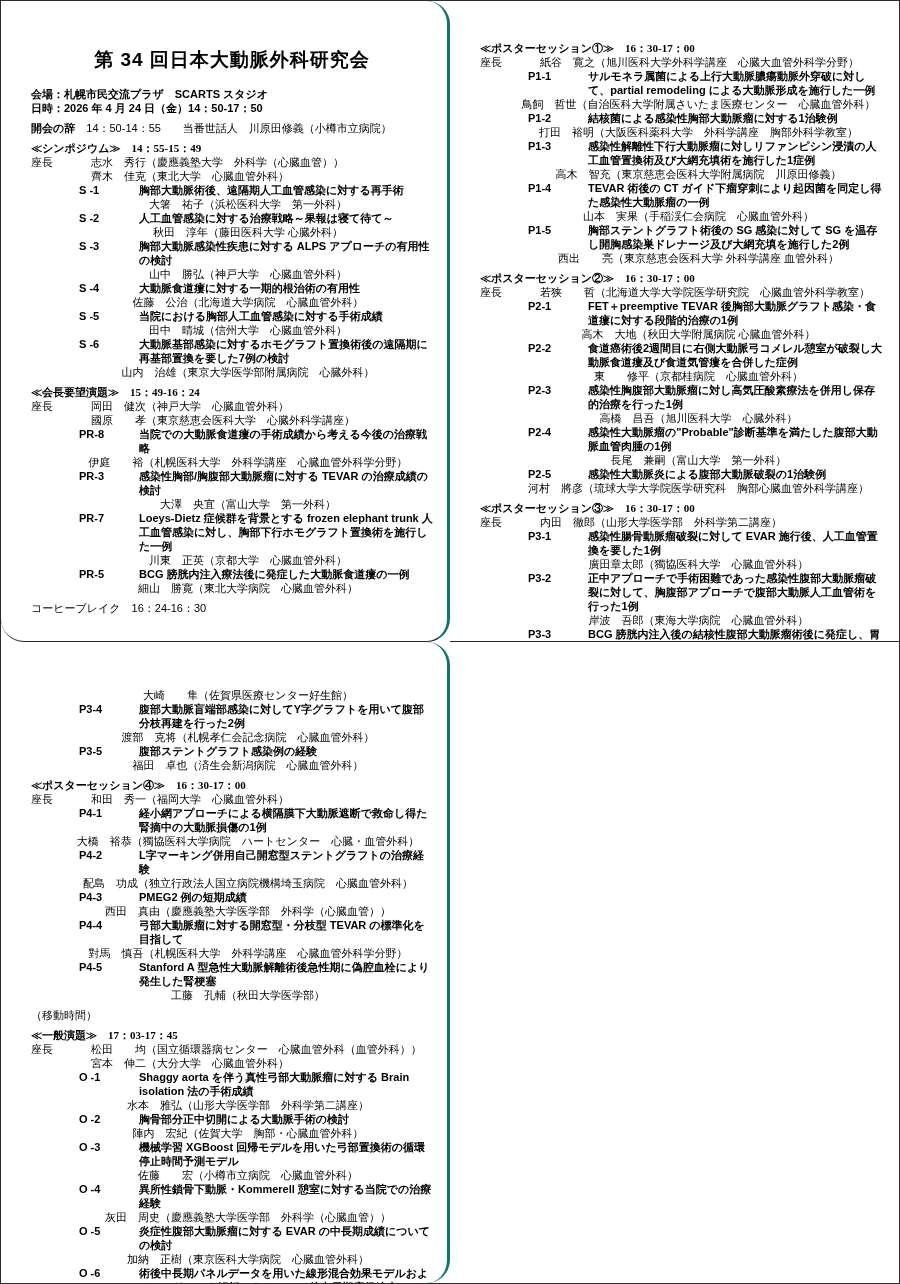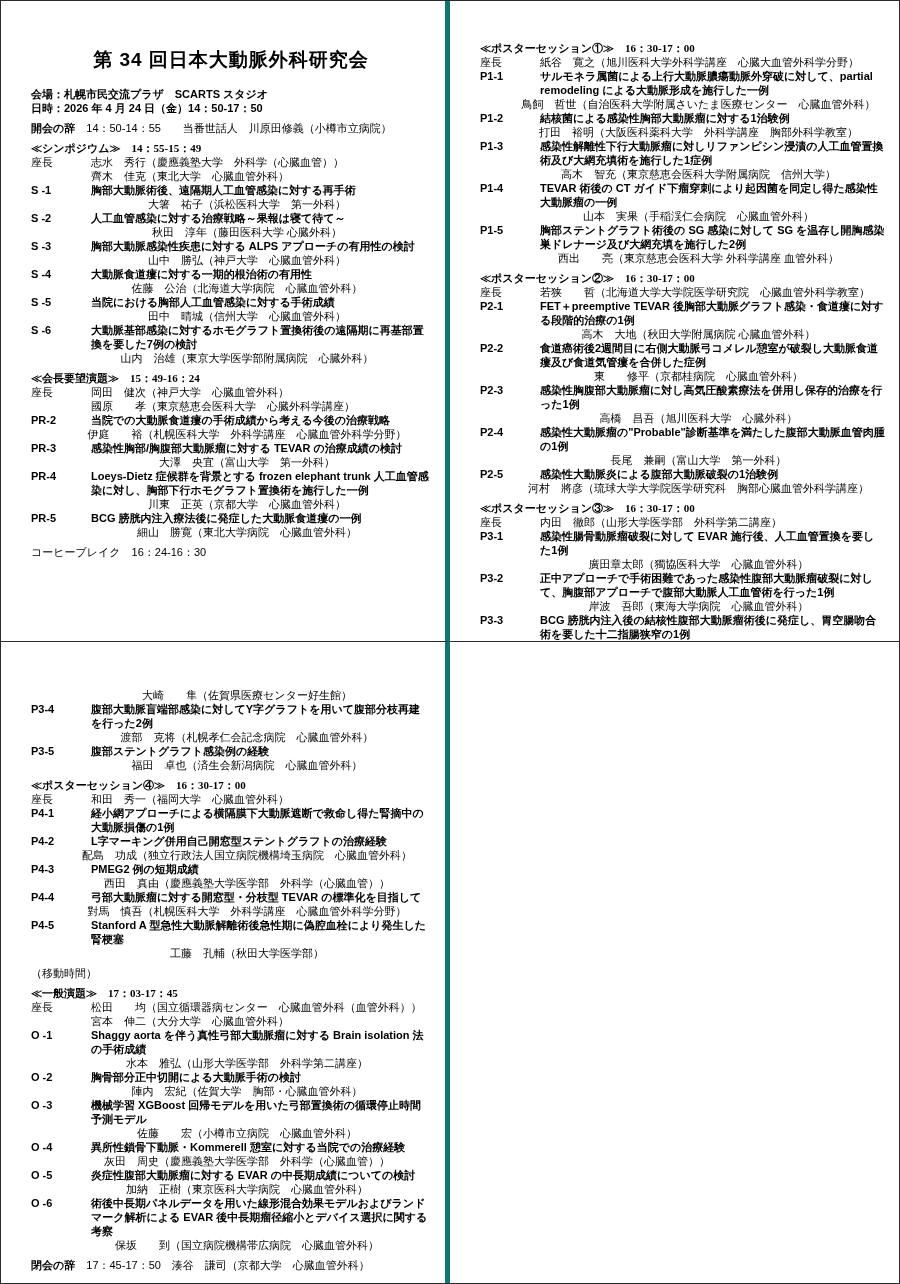--- a/index.html
+++ b/index.html
@@ -7,33 +7,33 @@
     width:898px;height:1282px;margin:0;
     background:#ffffff;color:#000;
     border:1px solid #2b2b2b;
     display:grid;
     grid-template-columns:449px 449px;
     grid-template-rows:641px 641px;
     font-family:"Liberation Sans","DejaVu Sans",sans-serif;
     font-size:11px;line-height:14px;
   }
   .cell{box-sizing:border-box;overflow:hidden;padding:40px 14px 0 30px;}
-  .cell.b-right{border-right:5px solid #0f766e;}
+  .cell.b-right{border-right:3px solid #0f766e;border-radius:23px;}
   .cell.b-bottom{border-bottom:1px solid #2b2b2b;}
   .cell.first{padding-top:22px;}
   .cell.third{padding-top:46px;}
 
   .doc-title{font-size:19px;line-height:26px;font-weight:bold;text-align:center;margin:24px 0 14px 0;letter-spacing:1px;}
   .center{font-weight:bold;}
   .section{font-weight:bold;font-family:Liberation Serif, serif;}
   .gap{margin-top:6px;}
   .row{display:flex;align-items:flex-start;gap:28px;}
   .idcol{flex:0 0 32px;width:32px;}
   .content{flex:1;min-width:0;}
-  .bold{font-weight:bold;}
+  .bold{font-weight:bold;margin-left:48px;}
   .title-text{font-weight:bold;}
   .speaker{margin-left:32px;text-align:center;}
   .lbl{font-weight:bold;}
 </style>
 </head>
 <body>
 
 <div class="sheet">
   <div class="cell b-right b-bottom first">
       <div class="doc-title">第 34 回日本大動脈外科研究会</div>
@@ -93,35 +93,35 @@
       <div class="section gap">≪会長要望演題≫　15：49-16：24</div>
       <div class="row">
         <div class="idcol">座長</div>
         <div class="content">
           <div class="chair-name">岡田　健次（神戸大学　心臓血管外科）</div>
           <div class="chair-name">國原　　孝（東京慈恵会医科大学　心臓外科学講座）</div>
         </div>
       </div>
       <div class="item">
         <div class="row">
-          <div class="idcol bold">PR-2</div>
+          <div class="idcol bold">PR-8</div>
           <div class="content title-text">当院での大動脈食道瘻の手術成績から考える今後の治療戦略</div>
         </div>
         <div class="speaker">伊庭　　裕（札幌医科大学　外科学講座　心臓血管外科学分野）</div>
       </div>
       <div class="item">
         <div class="row">
           <div class="idcol bold">PR-3</div>
           <div class="content title-text">感染性胸部/胸腹部大動脈瘤に対する TEVAR の治療成績の検討</div>
         </div>
         <div class="speaker">大澤　央宜（富山大学　第一外科）</div>
       </div>
       <div class="item">
         <div class="row">
-          <div class="idcol bold">PR-4</div>
+          <div class="idcol bold">PR-7</div>
           <div class="content title-text">Loeys-Dietz 症候群を背景とする frozen elephant trunk 人工血管感染に対し、胸部下行ホモグラフト置換術を施行した一例</div>
         </div>
         <div class="speaker">川東　正英（京都大学　心臓血管外科）</div>
       </div>
       <div class="item">
         <div class="row">
           <div class="idcol bold">PR-5</div>
           <div class="content title-text">BCG 膀胱内注入療法後に発症した大動脈食道瘻の一例</div>
         </div>
         <div class="speaker">細山　勝寛（東北大学病院　心臓血管外科）</div>
@@ -148,21 +148,21 @@
           <div class="idcol bold">P1-2</div>
           <div class="content title-text">結核菌による感染性胸部大動脈瘤に対する1治験例</div>
         </div>
         <div class="speaker">打田　裕明（大阪医科薬科大学　外科学講座　胸部外科学教室）</div>
       </div>
       <div class="item">
         <div class="row">
           <div class="idcol bold">P1-3</div>
           <div class="content title-text">感染性解離性下行大動脈瘤に対しリファンピシン浸漬の人工血管置換術及び大網充填術を施行した1症例</div>
         </div>
-        <div class="speaker">高木　智充（東京慈恵会医科大学附属病院　信州大学）</div>
+        <div class="speaker">高木　智充（東京慈恵会医科大学附属病院　川原田修義）</div>
       </div>
       <div class="item">
         <div class="row">
           <div class="idcol bold">P1-4</div>
           <div class="content title-text">TEVAR 術後の CT ガイド下瘤穿刺により起因菌を同定し得た感染性大動脈瘤の一例</div>
         </div>
         <div class="speaker">山本　実果（手稲渓仁会病院　心臓血管外科）</div>
       </div>
       <div class="item">
         <div class="row">
@@ -262,20 +262,21 @@
         <div class="idcol">座長</div>
         <div class="content">
           <div class="chair-name">和田　秀一（福岡大学　心臓血管外科）</div>
         </div>
       </div>
       <div class="item">
         <div class="row">
           <div class="idcol bold">P4-1</div>
           <div class="content title-text">経小網アプローチによる横隔膜下大動脈遮断で救命し得た腎摘中の大動脈損傷の1例</div>
         </div>
+        <div class="speaker">大橋　裕恭（獨協医科大学病院　ハートセンター　心臓・血管外科）</div>
       </div>
       <div class="item">
         <div class="row">
           <div class="idcol bold">P4-2</div>
           <div class="content title-text">L字マーキング併用自己開窓型ステントグラフトの治療経験</div>
         </div>
         <div class="speaker">配島　功成（独立行政法人国立病院機構埼玉病院　心臓血管外科）</div>
       </div>
       <div class="item">
         <div class="row">

